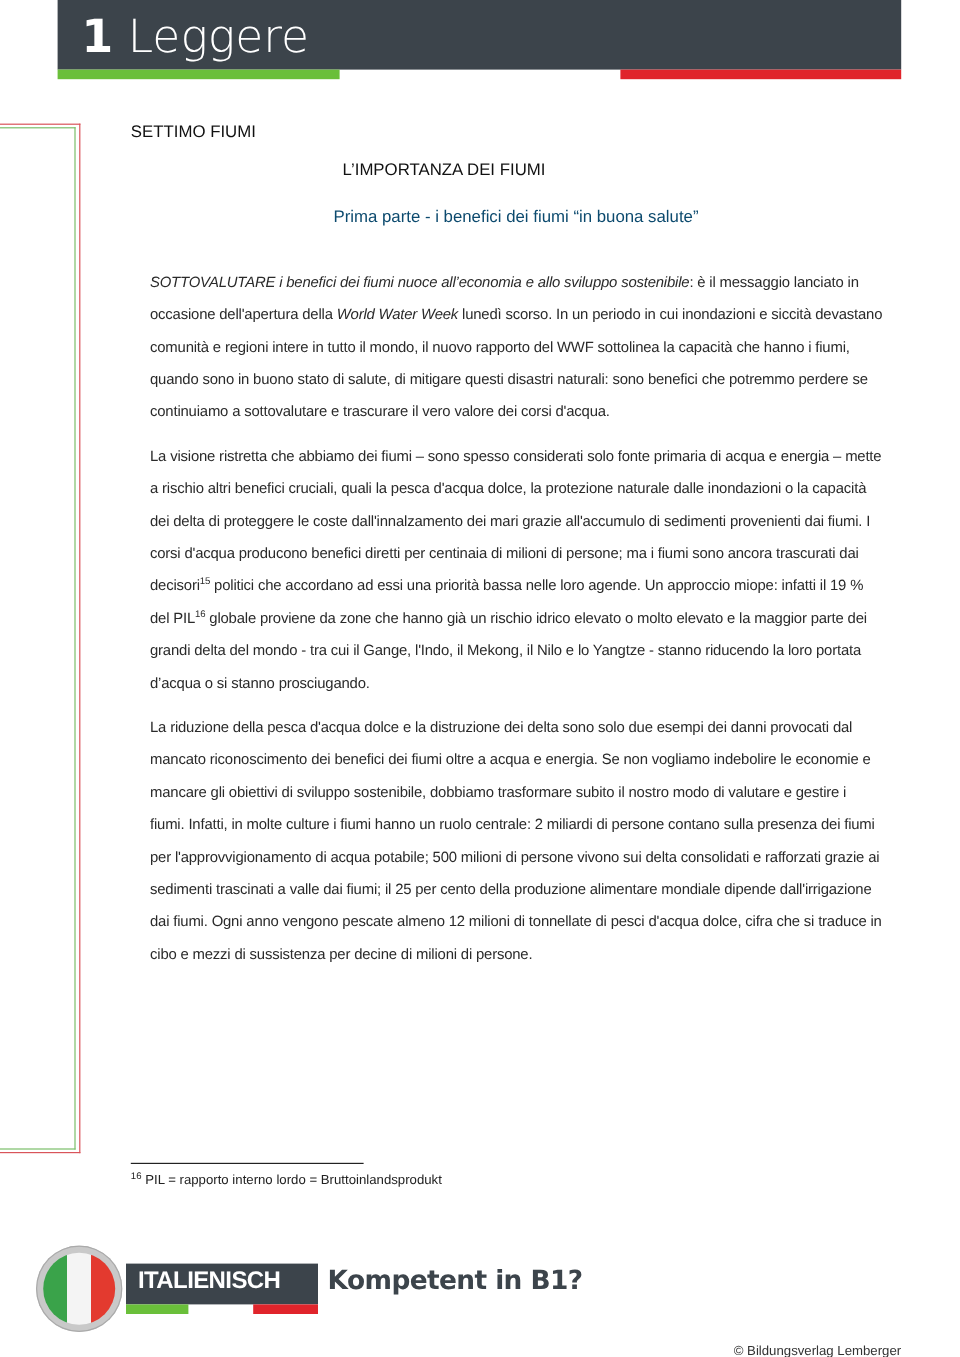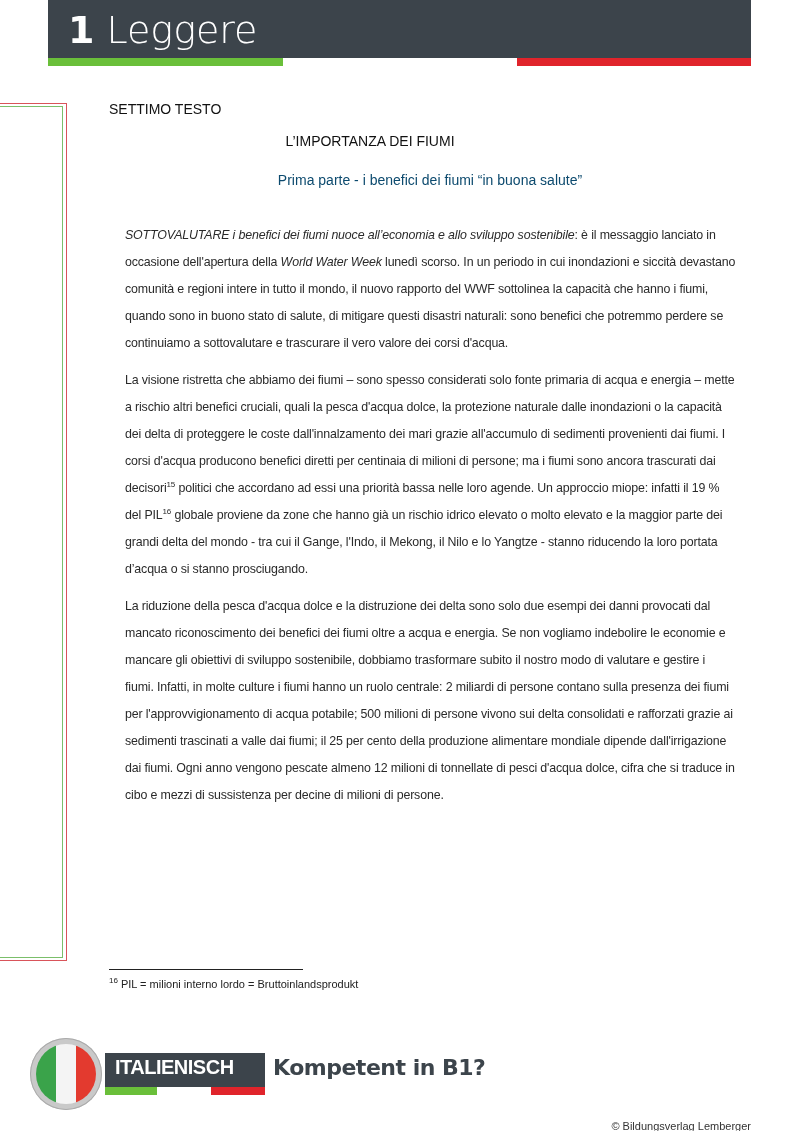--- a/index.html
+++ b/index.html
@@ -37,39 +37,39 @@
 
 <div class="header">
   <div class="header-title"><span class="num">1</span><span>Leggere</span></div>
 </div>
 <div class="bar-green"></div>
 <div class="bar-red"></div>
 
 <div class="frame-red"></div>
 <div class="frame-green"></div>
 
-<div class="section-label">SETTIMO TESTO</div>
+<div class="section-label">SETTIMO FIUMI</div>
 <div class="title">L’IMPORTANZA DEI FIUMI</div>
 <div class="subtitle">Prima parte - i benefici dei fiumi “in buona salute”</div>
 
 <div class="body-text p1">
   <p><i>SOTTOVALUTARE i benefici dei fiumi nuoce all’economia e allo sviluppo sostenibile</i><span>: è il messaggio lanciato in occasione dell'apertura della </span><i>World Water Week</i><span> lunedì scorso. In un periodo in cui inondazioni e siccità devastano comunità e regioni intere in tutto il mondo, il nuovo rapporto del WWF sottolinea la capacità che hanno i fiumi, quando sono in buono stato di salute, di mitigare questi disastri naturali: sono benefici che potremmo perdere se continuiamo a sottovalutare e trascurare il vero valore dei corsi d'acqua.</span></p>
 </div>
 
 <div class="body-text p2">
   <p><span>La visione ristretta che abbiamo dei fiumi – sono spesso considerati solo fonte primaria di acqua e energia – mette a rischio altri benefici cruciali, quali la pesca d'acqua dolce, la protezione naturale dalle inondazioni o la capacità dei delta di proteggere le coste dall'innalzamento dei mari grazie all'accumulo di sedimenti provenienti dai fiumi. I corsi d'acqua producono benefici diretti per centinaia di milioni di persone; ma i fiumi sono ancora trascurati dai decisori</span><sup>15</sup><span> politici che accordano ad essi una priorità bassa nelle loro agende. Un approccio miope: infatti il 19 % del PIL</span><sup>16</sup><span> globale proviene da zone che hanno già un rischio idrico elevato o molto elevato e la maggior parte dei grandi delta del mondo - tra cui il Gange, l'Indo, il Mekong, il Nilo e lo Yangtze - stanno riducendo la loro portata d’acqua o si stanno prosciugando.</span></p>
 </div>
 
 <div class="body-text p3">
   <p>La riduzione della pesca d'acqua dolce e la distruzione dei delta sono solo due esempi dei danni provocati dal mancato riconoscimento dei benefici dei fiumi oltre a acqua e energia. Se non vogliamo indebolire le economie e mancare gli obiettivi di sviluppo sostenibile, dobbiamo trasformare subito il nostro modo di valutare e gestire i fiumi. Infatti, in molte culture i fiumi hanno un ruolo centrale: 2 miliardi di persone contano sulla presenza dei fiumi per l'approvvigionamento di acqua potabile; 500 milioni di persone vivono sui delta consolidati e rafforzati grazie ai sedimenti trascinati a valle dai fiumi; il 25 per cento della produzione alimentare mondiale dipende dall'irrigazione dai fiumi. Ogni anno vengono pescate almeno 12 milioni di tonnellate di pesci d'acqua dolce, cifra che si traduce in cibo e mezzi di sussistenza per decine di milioni di persone.</p>
 </div>
 
 <div class="fn-rule"></div>
 <div class="footnotes">
-  <div><sup>16</sup><span> PIL = milioni interno lordo = Bruttoinlandsprodukt</span></div>
+  <div><sup>16</sup><span> PIL = rapporto interno lordo = Bruttoinlandsprodukt</span></div>
 </div>
 
 <div class="footer-badge">
   <div class="flag">
     <div class="page-num">22</div>
   </div>
 </div>
 <div class="brand-box">
   <div class="brand-text">ITALIENISCH</div>
 </div>

